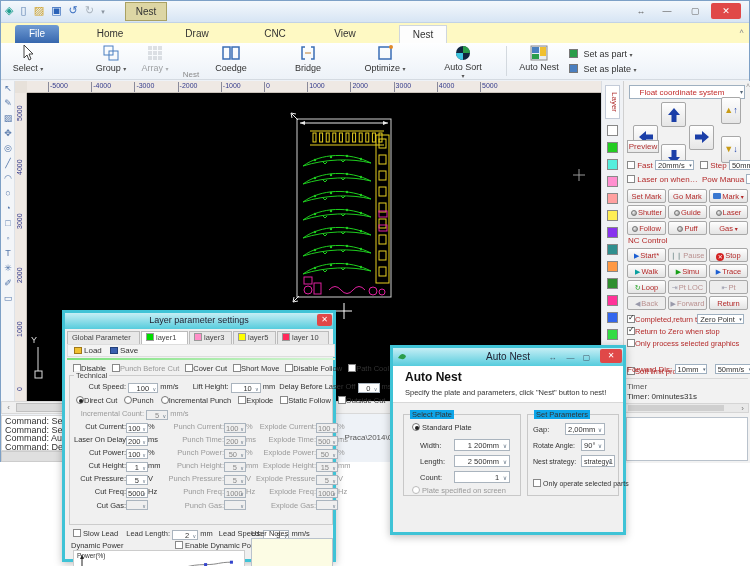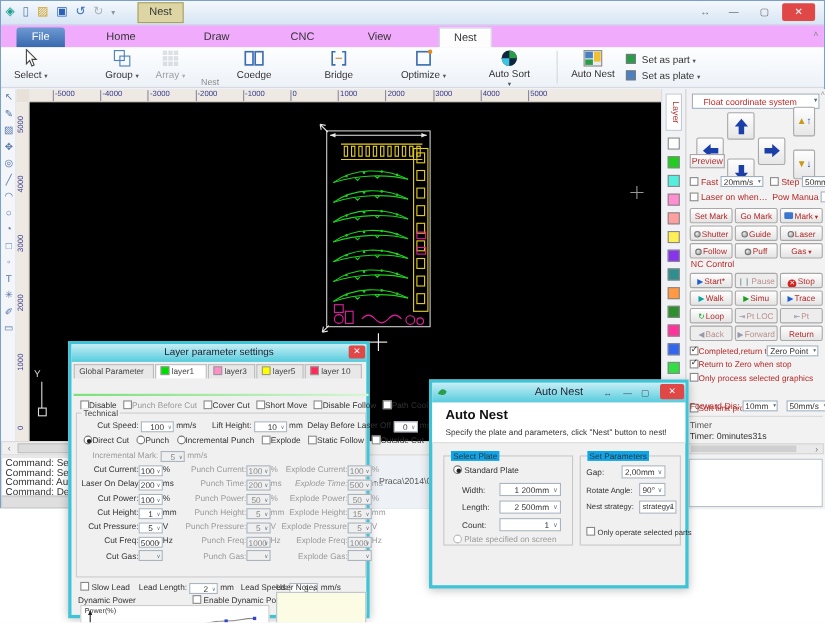--- a/index.html
+++ b/index.html
@@ -12,21 +12,21 @@
   
   #titlebar{position:absolute;left:0;top:0;width:100%;height:22px;background:linear-gradient(#f4f8fc,#d7e5f4);border-bottom:1px solid #c2d3e6;}
   .qat{position:absolute;left:4px;top:3px;font-size:11px;color:#777;letter-spacing:1px;}
   .qat span{display:inline-block;margin-right:2px;}
   #win-title{position:absolute;left:0;right:0;top:4px;text-align:center;font-size:11px;color:#333;}
   .winctl{position:absolute;top:2px;height:16px;font-size:9px;color:#666;text-align:center;line-height:16px;}
   #btn-close{background:#e04848;color:#fff;border-radius:2px;width:30px;font-weight:bold;}
   
   #float-nest{position:absolute;left:124px;top:1px;width:42px;height:19px;background:#ddd6a4;border:1px solid #a9a163;font-size:10px;text-align:center;line-height:18px;color:#333;z-index:5;}
   
-  #tabstrip{position:absolute;left:0;top:22px;width:100%;height:20px;background:#f0abfc;}
+  #tabstrip{position:absolute;left:0;top:22px;width:100%;height:20px;background:#fef9c3;}
   .rtab{position:absolute;top:2px;height:18px;font-size:10px;color:#333;text-align:center;line-height:17px;}
   .rtab.file{background:linear-gradient(#6f9bd3,#3767ae);color:#fff;border-radius:3px 3px 0 0;}
   .rtab.active{background:#fdfdfd;border:1px solid #cfd6de;border-bottom:none;}
   #ribbon-collapse{position:absolute;right:5px;top:26px;font-size:8px;color:#888;}
   
   #ribbon{position:absolute;left:0;top:42px;width:100%;height:37px;background:linear-gradient(#fdfeff,#edf2f8);border-bottom:1px solid #d4dae1;}
   .rbtn{position:absolute;top:1px;text-align:center;font-size:9px;color:#333;}
   .rbtn .ric{display:block;height:18px;margin:0 auto 1px auto;}
   .rbtn.dis{opacity:.45;}
   .dd6{font-size:6px;color:#555;}
@@ -581,50 +581,54 @@
       <span>Layer parameter settings</span>
       <div class="dlg-x">✕</div>
     </div>
     <div id="ltabs">
         <div class="ltab" style="left: 0px; width: 73px;"><span>Global Parameter</span></div>
         <div class="ltab active" style="left: 74px; width: 47px;"><span class="chip" style="background: rgb(0, 221, 0);"></span><span>layer1</span></div>
         <div class="ltab" style="left: 122px; width: 43px;"><span class="chip" style="background: rgb(255, 143, 200);"></span><span>layer3</span></div>
         <div class="ltab" style="left: 166px; width: 43px;"><span class="chip" style="background: rgb(255, 255, 0);"></span><span>layer5</span></div>
         <div class="ltab" style="left: 210px; width: 52px;"><span class="chip" style="background: rgb(255, 42, 90);"></span><span>layer 10</span></div>
       </div>
+    <div id="ltoolbar">
+      <span class="tbi"><span class="fico" style="background:#f0c030;border:1px solid #a07818"></span><span>Load</span></span>
+      <span class="tbi"><span class="fico" style="background:#3a60b0;border:1px solid #23407a"></span><span>Save</span></span>
+    </div>
     <div id="lgreen"></div>
     <div id="lchecks"><span class="ck"><span class="cb"></span><span>Disable</span></span><span class="ck dis"><span class="cb"></span><span>Punch Before Cut</span></span><span class="ck"><span class="cb"></span><span>Cover Cut</span></span><span class="ck"><span class="cb"></span><span>Short Move</span></span><span class="ck"><span class="cb"></span><span>Disable Follow</span></span><span class="ck"><span class="cb"></span><span>Path Cool</span></span></div>
 
     <div id="tech">
       <span class="glabel">Technical</span>
 
       <div class="trow" style="left:4px;top:6px">
         <span class="lab" style="width:52px">Cut Speed:</span>
         <span class="pcombo">100</span>
         <span class="unit">mm/s</span>
         <span class="lab" style="width:48px">Lift Height:</span>
         <span class="pcombo">10</span>
         <span class="unit">mm</span>
         <span class="lab" style="width:78px">Delay Before Laser Off</span>
         <span class="pcombo" style="width:22px">0</span>
         <span class="unit">ms</span>
       </div>
       <div class="trow" id="modesrow" style="left:6px;top:20px"><span style="margin-right: 7px;"><span class="rb on"></span><span>Direct Cut</span></span><span style="margin-right: 7px;"><span class="rb"></span><span>Punch</span></span><span style="margin-right: 7px;"><span class="rb"></span><span>Incremental Punch</span></span><span style="margin-right: 7px;"><span class="cb"></span><span>Explode</span></span><span style="margin-right: 7px;"><span class="cb"></span><span>Static Follow</span></span><span style="margin-right: 7px;"><span class="cb"></span><span>Outside Cut</span></span></div>
       <div class="trow disrow" style="left:4px;top:33px">
-        <span class="lab" style="width:70px">Incremental Mark:</span>
+        <span class="lab" style="width:70px">Incremental Count:</span>
         <span class="pcombo dis" style="width:22px">5</span>
         <span class="unit">mm/s</span>
       </div>
       <div id="paramgrid">
           <div class="trow pcell" style="left: 4px; top: 46px;"><span class="lab" style="width: 52px;">Cut Current:</span><span class="pcombo" style="width: 22px;">100</span><span class="unit">%</span></div>
           <div class="trow pcell dis" style="left: 96px; top: 46px;"><span class="lab" style="width: 58px;">Punch Current:</span><span class="pcombo dis" style="width: 22px;">100</span><span class="unit">%</span></div>
           <div class="trow pcell dis" style="left: 186px; top: 46px;"><span class="lab" style="width: 60px;">Explode Current:</span><span class="pcombo dis" style="width: 22px;">100</span><span class="unit">%</span></div>
           <div class="trow pcell" style="left: 4px; top: 59px;"><span class="lab" style="width: 52px;">Laser On Delay</span><span class="pcombo" style="width: 22px;">200</span><span class="unit">ms</span></div>
           <div class="trow pcell dis" style="left: 96px; top: 59px;"><span class="lab" style="width: 58px;">Punch Time:</span><span class="pcombo dis" style="width: 22px;">200</span><span class="unit">ms</span></div>
-          <div class="trow pcell dis" style="left: 186px; top: 59px;"><span class="lab" style="width: 60px; font-style: italic;">Explode Time:</span><span class="pcombo dis" style="width: 22px;">500</span><span class="unit">ms</span></div>
+          <div class="trow pcell dis" style="left: 186px; top: 59px;"><span class="lab" style="width: 60px;">Explode Time:</span><span class="pcombo dis" style="width: 22px;">500</span><span class="unit">ms</span></div>
           <div class="trow pcell" style="left: 4px; top: 72px;"><span class="lab" style="width: 52px;">Cut Power:</span><span class="pcombo" style="width: 22px;">100</span><span class="unit">%</span></div>
           <div class="trow pcell dis" style="left: 96px; top: 72px;"><span class="lab" style="width: 58px;">Punch Power:</span><span class="pcombo dis" style="width: 22px;">50</span><span class="unit">%</span></div>
           <div class="trow pcell dis" style="left: 186px; top: 72px;"><span class="lab" style="width: 60px;">Explode Power:</span><span class="pcombo dis" style="width: 22px;">50</span><span class="unit">%</span></div>
           <div class="trow pcell" style="left: 4px; top: 85px;"><span class="lab" style="width: 52px;">Cut Height:</span><span class="pcombo" style="width: 22px;">1</span><span class="unit">mm</span></div>
           <div class="trow pcell dis" style="left: 96px; top: 85px;"><span class="lab" style="width: 58px;">Punch Height:</span><span class="pcombo dis" style="width: 22px;">5</span><span class="unit">mm</span></div>
           <div class="trow pcell dis" style="left: 186px; top: 85px;"><span class="lab" style="width: 60px;">Explode Height:</span><span class="pcombo dis" style="width: 22px;">15</span><span class="unit">mm</span></div>
           <div class="trow pcell" style="left: 4px; top: 98px;"><span class="lab" style="width: 52px;">Cut Pressure:</span><span class="pcombo" style="width: 22px;">5</span><span class="unit">V</span></div>
           <div class="trow pcell dis" style="left: 96px; top: 98px;"><span class="lab" style="width: 58px;">Punch Pressure:</span><span class="pcombo dis" style="width: 22px;">5</span><span class="unit">V</span></div>
           <div class="trow pcell dis" style="left: 186px; top: 98px;"><span class="lab" style="width: 60px;">Explode Pressure:</span><span class="pcombo dis" style="width: 22px;">5</span><span class="unit">V</span></div>
           <div class="trow pcell" style="left: 4px; top: 111px;"><span class="lab" style="width: 52px;">Cut Freq:</span><span class="pcombo" style="width: 22px;">5000</span><span class="unit">Hz</span></div>

